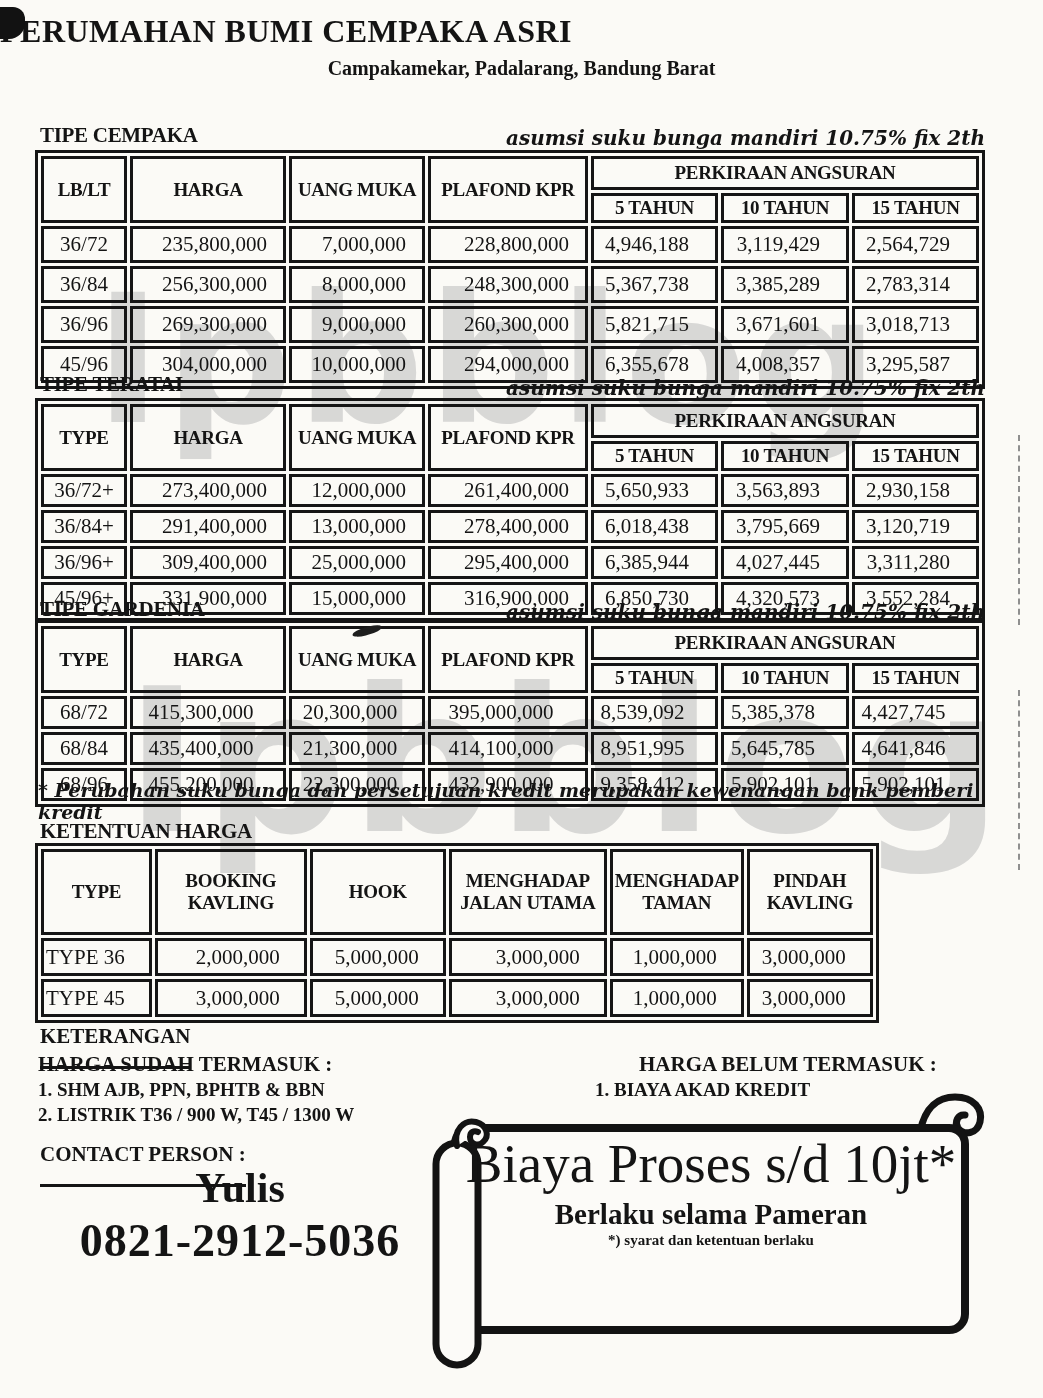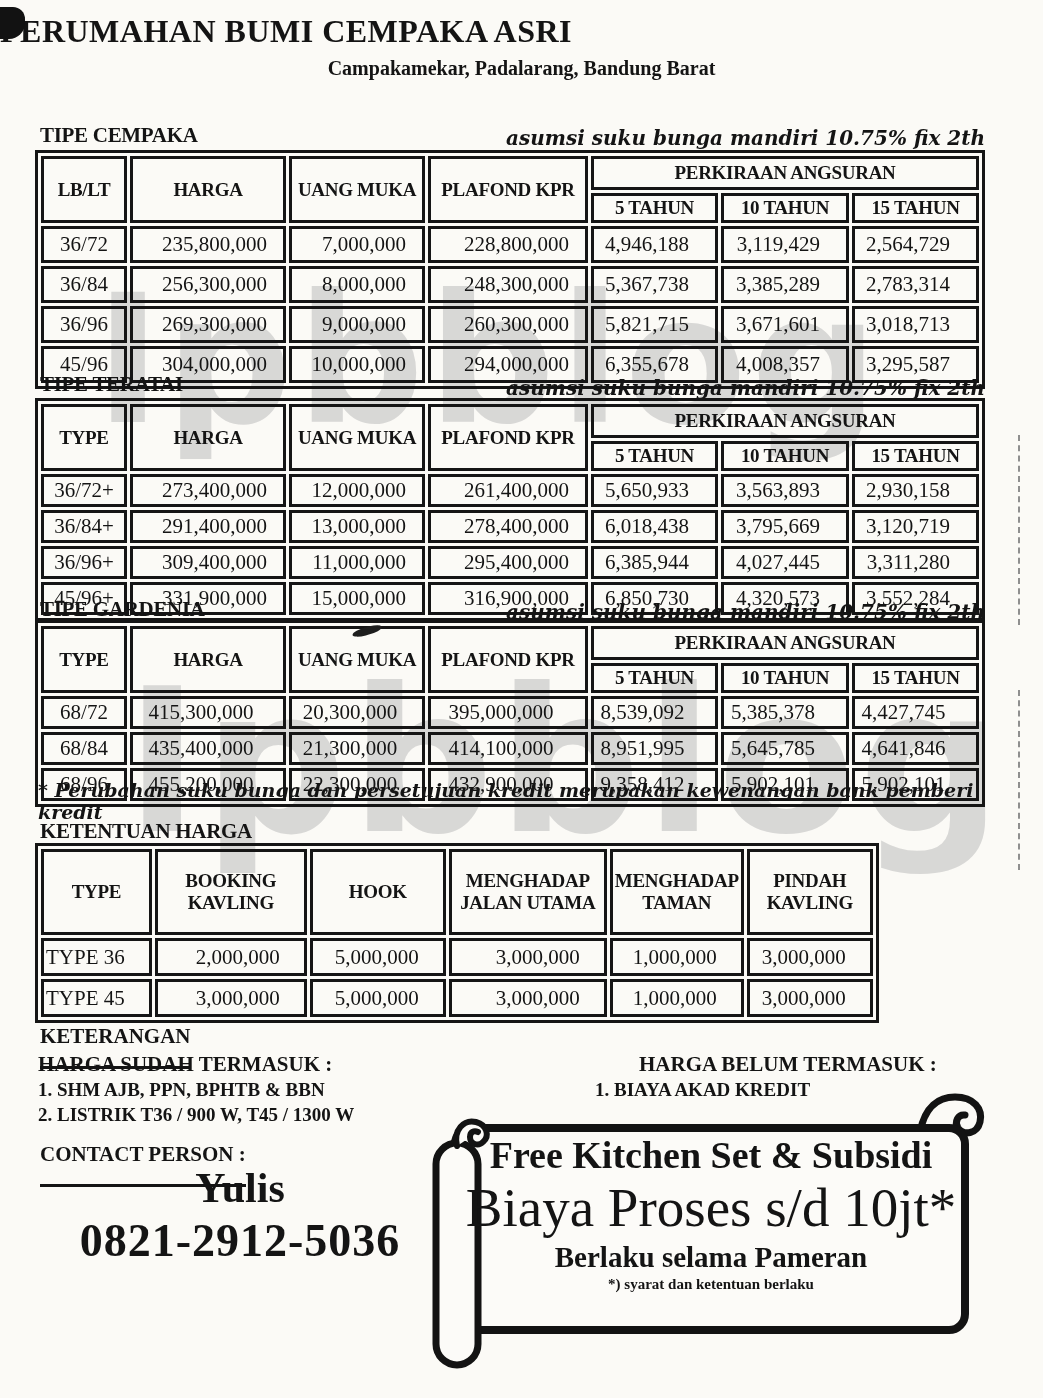--- a/index.html
+++ b/index.html
@@ -198,21 +198,21 @@
             <td>291,400,000</td>
             <td>13,000,000</td>
             <td>278,400,000</td>
             <td>6,018,438</td>
             <td>3,795,669</td>
             <td>3,120,719</td>
           </tr>
           <tr>
             <td class="c0">36/96+</td>
             <td>309,400,000</td>
-            <td>11,000,000</td>
+            <td>25,000,000</td>
             <td>295,400,000</td>
             <td>6,385,944</td>
             <td>4,027,445</td>
             <td>3,311,280</td>
           </tr>
           <tr>
             <td class="c0">45/96+</td>
             <td>331,900,000</td>
             <td>15,000,000</td>
             <td>316,900,000</td>
@@ -338,19 +338,18 @@
   <div class="note contact-name">Yulis</div>
   <div class="note contact-phone">0821-2912-5036</div>
 
   <svg class="scroll-svg" width="570" height="292" viewBox="0 0 570 292">
     <path d="M 495 44 C 500 18 514 9 530 9 C 549 9 558 21 555 34 C 552 46 539 48 533 40 C 529 34 533 26 540 27" fill="#fbfaf6" stroke="#131313" stroke-width="7" stroke-linecap="round"></path>
     <rect x="30" y="40" width="510" height="202" rx="16" fill="#fcfbf8" stroke="#131313" stroke-width="8"></rect>
     <rect x="11" y="55" width="42" height="222" rx="21" fill="#fcfbf8" stroke="#131313" stroke-width="7"></rect>
     <path d="M 32 58 C 28 42 39 31 51 34 C 62 37 65 48 58 54 C 53 59 45 56 45 49 C 45 44 49 42 53 44" fill="#fcfbf8" stroke="#131313" stroke-width="6" stroke-linecap="round"></path>
   </svg>
   <div class="promo-text">
-    <div class="l1">Free Kitchen Set &amp; Subsidi</div>
     <div class="l2">Biaya Proses s/d 10jt*</div>
     <div class="l3">Berlaku selama Pameran</div>
     <div class="l4">*) syarat dan ketentuan berlaku</div>
   </div>
 
 </div>
 
 </body></html>

